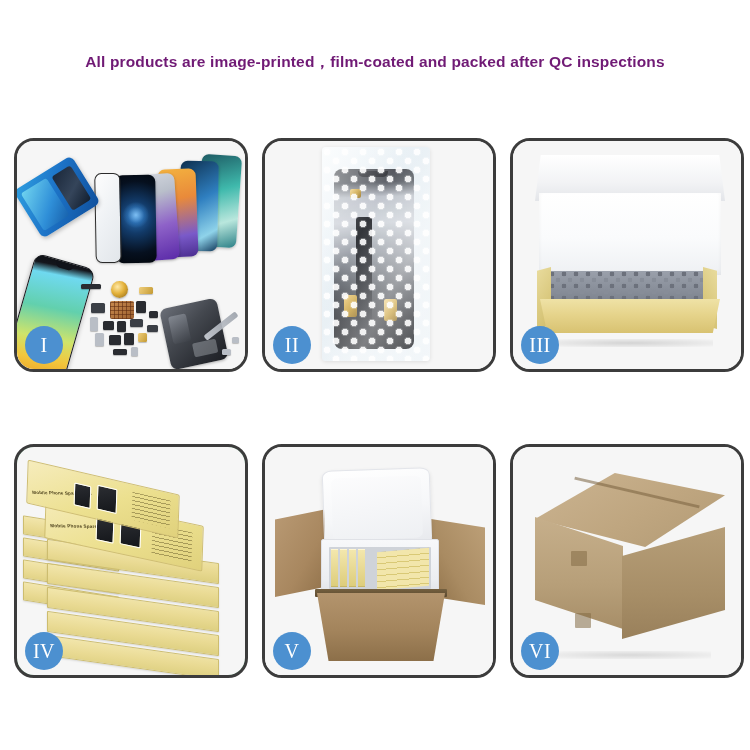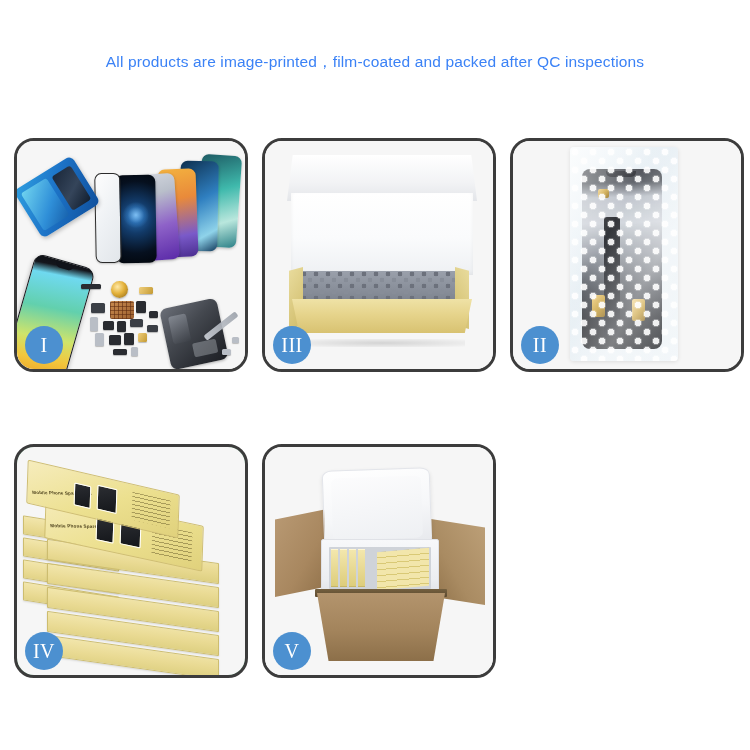--- a/index.html
+++ b/index.html
@@ -29,22 +29,22 @@
     letter-spacing: 1.2px;
     color: #0d0d0d;
     line-height: 1.1;
     white-space: nowrap;
   }
 
   .subtitle {
     margin-top: 12px;
     font-family: "Liberation Sans", sans-serif;
     font-size: 15.5px;
-    font-weight: normal;
-    color: #3b82f6;
+    font-weight: bold;
+    color: #701a75;
     letter-spacing: 0.15px;
     white-space: nowrap;
   }
 
   
   .grid {
     position: absolute;
     left: 14px;
     top: 138px;
     width: 722px;
@@ -529,46 +529,46 @@
         <div class="chip" style="left:96px;top:208px;width:14px;height:6px;"></div>
         <div class="chip light" style="left:114px;top:206px;width:7px;height:9px;"></div>
         <div class="chip" style="left:132px;top:170px;width:9px;height:7px;"></div>
         <div class="chip flex" style="left:130px;top:184px;width:11px;height:7px;"></div>
         <div class="chip light" style="right:14px;bottom:14px;width:9px;height:6px;"></div>
         <div class="chip light" style="right:6px;bottom:26px;width:7px;height:6px;"></div>
       </div>
       <div class="badge">I</div>
     </div>
 
-    <div class="panel p3">
-      <div class="panel-photo">
-        <div class="lid-back"></div>
-        <div class="lid-inner"></div>
-        <div class="foam"></div>
-        <div class="tray-left"></div>
-        <div class="tray-right"></div>
-        <div class="tray-front"></div>
-        <div class="shadow"></div>
-      </div>
-      <div class="badge">III</div>
-    </div>
-
     <div class="panel p2">
       <div class="panel-photo">
         <div class="bag">
           <div class="part"></div>
           <div class="cable"></div>
           <div class="gold-tab" style="left:22px;top:148px;"></div>
           <div class="gold-tab" style="left:62px;top:152px;"></div>
           <div class="gold-tab" style="left:28px;top:42px;width:11px;height:9px;"></div>
           <div class="bubbles"></div>
           <div class="sheen"></div>
         </div>
       </div>
       <div class="badge">II</div>
+    </div>
+
+    <div class="panel p3">
+      <div class="panel-photo">
+        <div class="lid-back"></div>
+        <div class="lid-inner"></div>
+        <div class="foam"></div>
+        <div class="tray-left"></div>
+        <div class="tray-right"></div>
+        <div class="tray-front"></div>
+        <div class="shadow"></div>
+      </div>
+      <div class="badge">III</div>
     </div>
 
     <div class="panel p4">
       <div class="panel-photo">
         <div class="stack">
 
           <div class="bx sl" style="left:6px;top:76px;width:96px;height:19px;transform:skewY(9deg);"></div>
           <div class="bx sl" style="left:6px;top:98px;width:96px;height:19px;transform:skewY(9deg);"></div>
           <div class="bx sl" style="left:6px;top:120px;width:96px;height:19px;transform:skewY(9deg);"></div>
           <div class="bx sl" style="left:6px;top:142px;width:96px;height:19px;transform:skewY(9deg);"></div>
@@ -610,15 +610,27 @@
           <div class="ybar" style="left:20px;top:2px;width:7px;height:38px;"></div>
           <div class="ybar" style="left:29px;top:2px;width:7px;height:38px;"></div>
           <div class="ystack"></div>
         </div>
         <div class="carton-lip"></div>
         <div class="carton-front"></div>
       </div>
       <div class="badge">V</div>
     </div>
 
+    <div class="panel p6">
+      <div class="panel-photo">
+        <div class="top"></div>
+        <div class="seam"></div>
+        <div class="left"></div>
+        <div class="right"></div>
+        <div class="tape" style="left:58px;top:104px;width:16px;height:15px;"></div>
+        <div class="tape" style="left:62px;top:166px;width:16px;height:15px;"></div>
+        <div class="shadow"></div>
+      </div>
+      <div class="badge">VI</div>
+    </div>
 
   </div>
 </div>
 
 </body></html>

